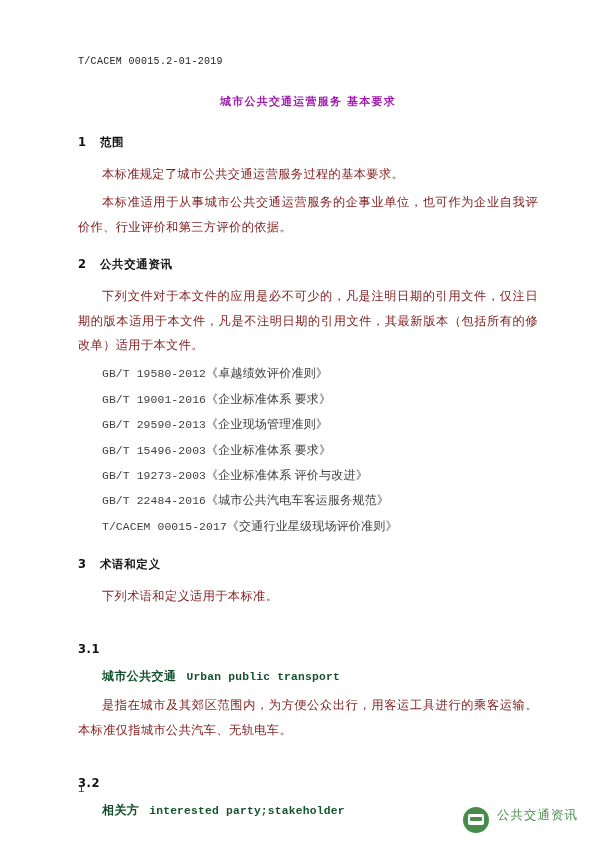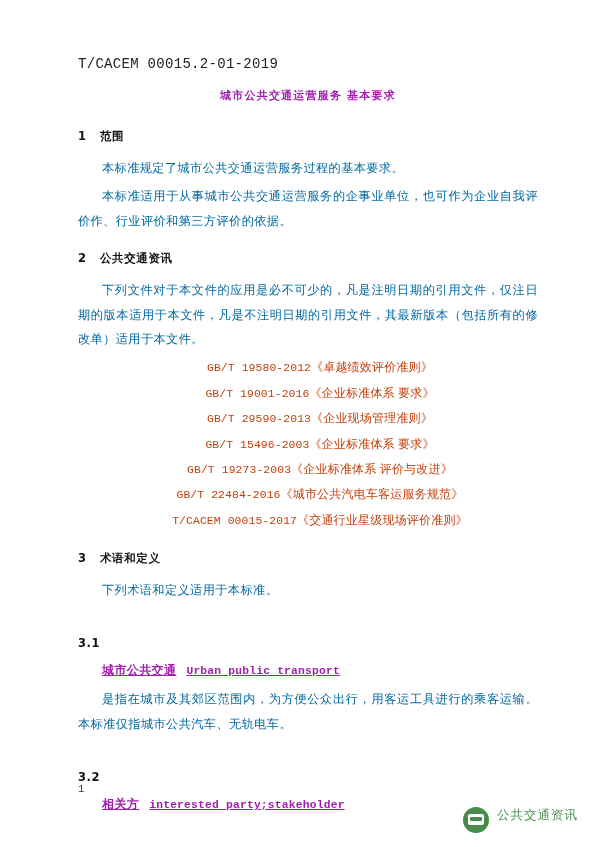--- a/index.html
+++ b/index.html
@@ -17,24 +17,24 @@
   }
   .page {
     position: relative;
     width: 600px;
     height: 847px;
     box-sizing: border-box;
     padding: 56px 62px 0 78px;
   }
   .std-code {
     font-family: "Liberation Mono", monospace;
-    font-size: 14px;
+    font-size: 10px;
     letter-spacing: 0.3px;
     color: #222;
-    margin: 0 0 16px 0;
+    margin: 0 0 27px 0;
   }
   .doc-title {
     text-align: center;
     font-family: "DejaVu Sans", sans-serif;
     font-weight: bold;
     font-size: 11px;
     letter-spacing: 1.2px;
     color: #a21caf;
     margin: 0 0 26px 0;
   }
@@ -52,48 +52,46 @@
   }
   .sec-head.plain {
     margin-top: 34px;
   }
   .para {
     font-size: 12.2px;
     line-height: 2.0;
     letter-spacing: 0.4px;
     margin: 0 0 4px 0;
     text-align: justify;
-    color: #0369a1;
+    color: #7f1d1d;
   }
   .para.indent {
     text-indent: 24px;
   }
   .ref-item {
     font-size: 12px;
     line-height: 2.05;
     letter-spacing: 0.2px;
     margin: 0;
     padding-left: 24px;
-    color: #c2410c;
-    text-align: center;
+    color: #404040;
   }
   .ref-item .code {
     font-family: "Liberation Mono", monospace;
     font-size: 11.4px;
     letter-spacing: 0.1px;
   }
   .term-line {
     font-family: "DejaVu Sans", sans-serif;
     font-weight: bold;
     font-size: 12px;
     letter-spacing: 0.4px;
     margin: 10px 0 8px 0;
     padding-left: 24px;
-    color: #a21caf;
-    text-decoration: underline;
+    color: #14532d;
   }
   .term-line .en {
     font-family: "Liberation Mono", monospace;
     font-weight: bold;
     font-size: 11.3px;
     letter-spacing: 0.2px;
     margin-left: 10px;
   }
   .page-num {
     position: absolute;

